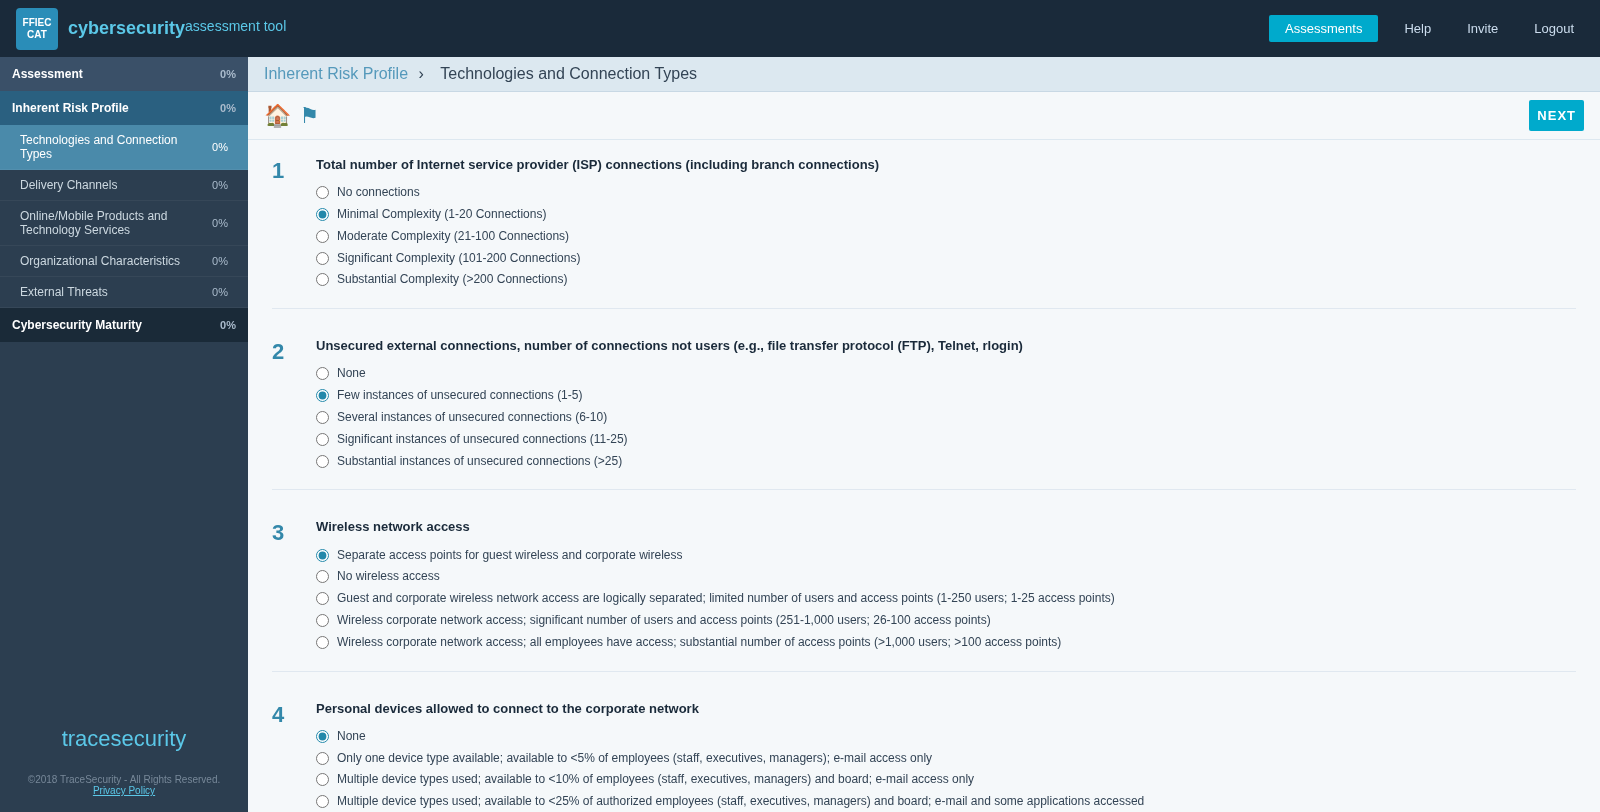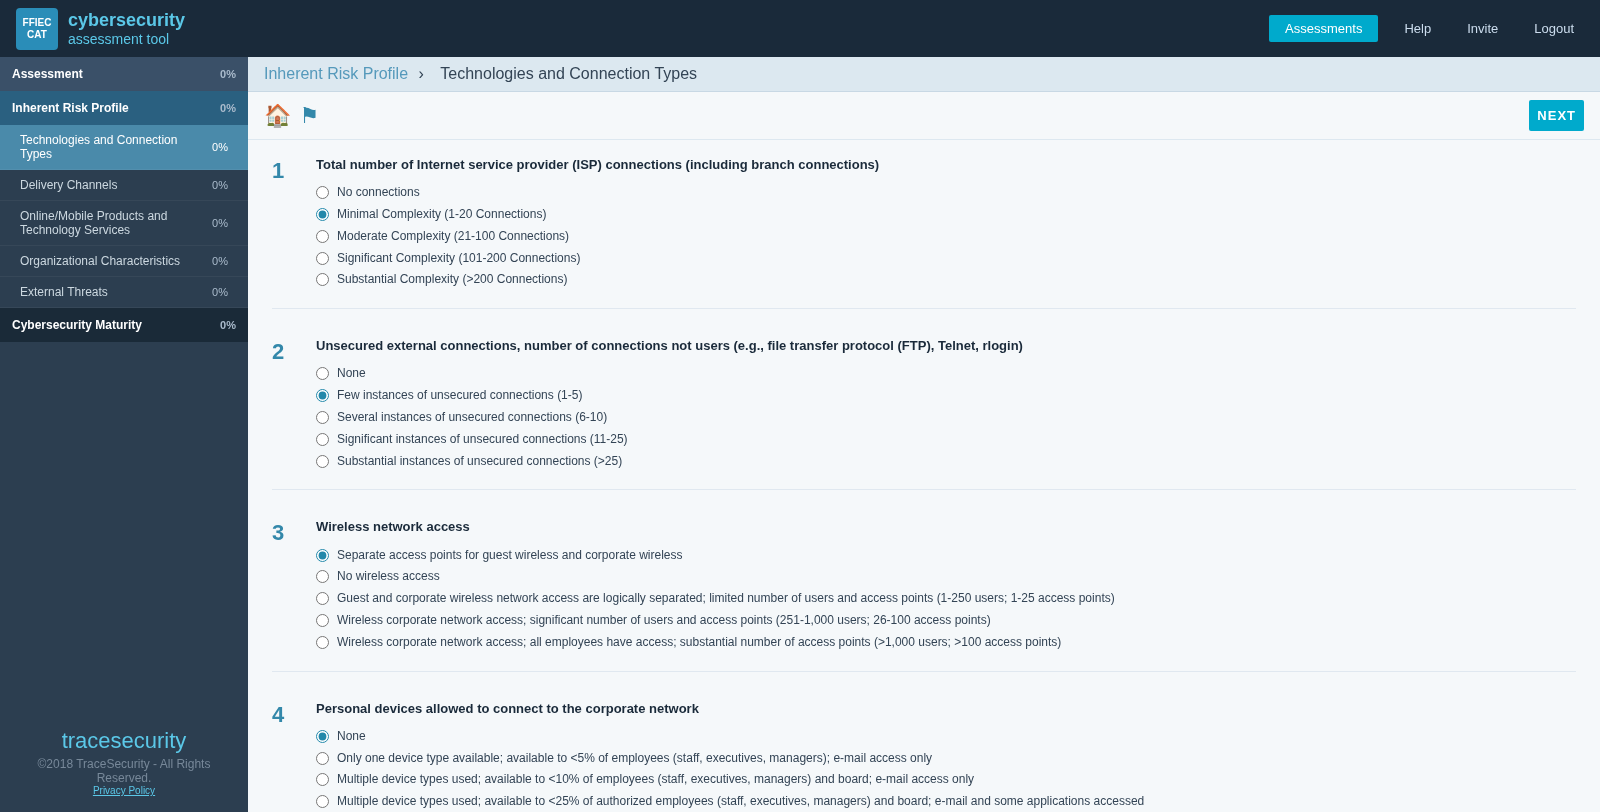--- a/index.html
+++ b/index.html
@@ -29,21 +29,21 @@
       align-items: center;
       justify-content: center;
       color: white;
       font-size: 10px;
       font-weight: bold;
       text-align: center;
       line-height: 1.2;
     }
     .logo-text {
       display: flex;
-      flex-direction: column;
+      flex-direction: row;
       justify-content: center;
     }
     .logo-text .cyber { color: #5bc8e8; font-size: 18px; font-weight: bold; }
     .logo-text .assess { color: #5bc8e8; font-size: 14px; }
     .header-nav {
       display: flex;
       align-items: center;
       gap: 16px;
     }
     .header-nav .btn-assessments {
@@ -110,21 +110,21 @@
     .sidebar-item.active { background: #4a8aaa; color: white; }
     .sidebar-item .item-pct { color: #aabbcc; font-size: 11px; }
     .sidebar-item.active .item-pct { color: white; }
     .sidebar-footer {
       margin-top: auto;
       padding: 16px;
       text-align: center;
     }
     .tracesecurity-logo { color: #ccddee; font-size: 22px; }
     .tracesecurity-logo span { color: #5bc8e8; }
-    .footer-copy { color: #778899; font-size: 12px; margin-top: 3px; }
+    .footer-copy { color: #778899; font-size: 10px; margin-top: 22px; }
     .footer-privacy { color: #5bc8e8; font-size: 10px; text-decoration: underline; cursor: pointer; }
 
     
     .content-area {
       flex: 1;
       display: flex;
       flex-direction: column;
       overflow: hidden;
       background: #f5f8fa;
     }

